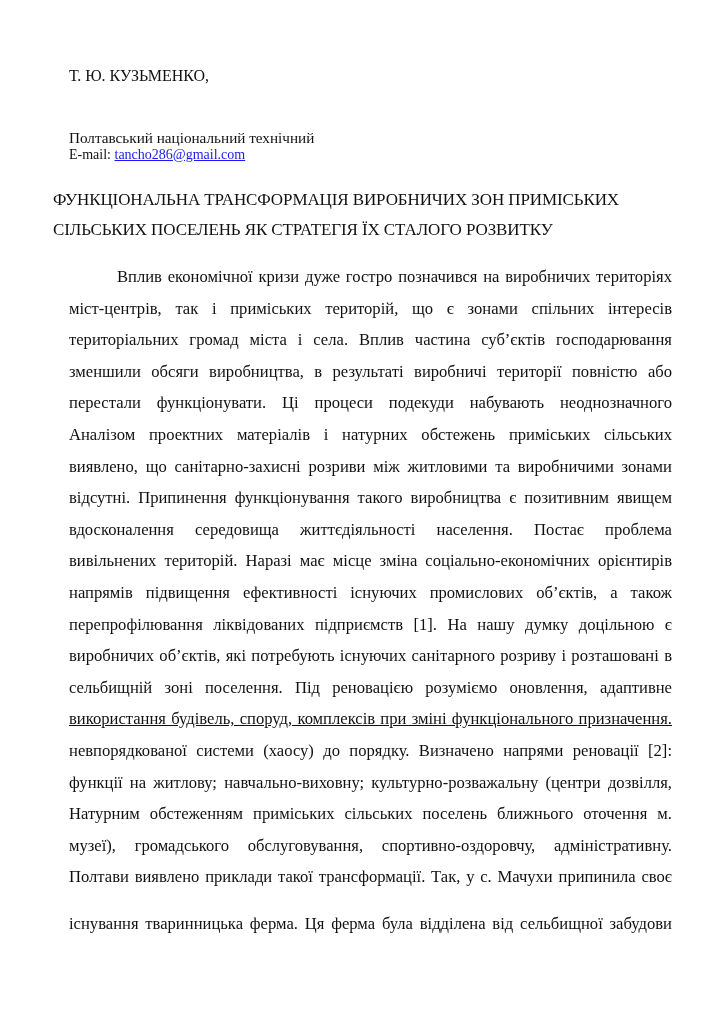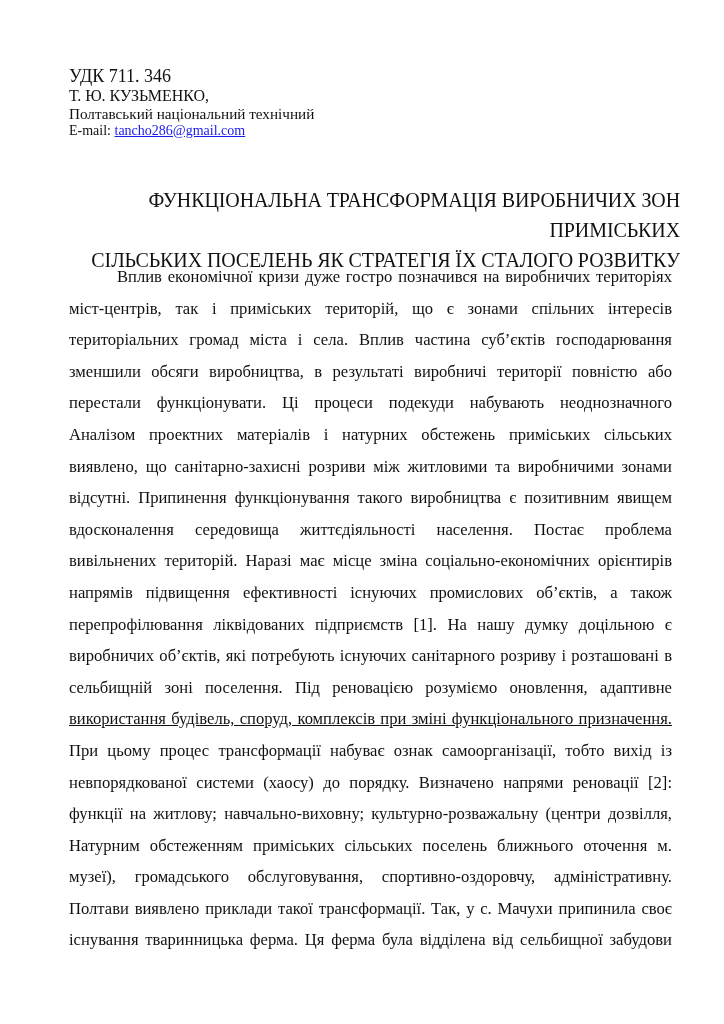--- a/index.html
+++ b/index.html
@@ -2,38 +2,37 @@
 <html><head>
   <meta charset="utf-8">
   <style>
     html, body { margin: 0; padding: 0; background: #ffffff; }
     body { width: 724px; height: 1024px; overflow: hidden; position: relative;
       font-family: "Liberation Serif", "DejaVu Serif", serif; color: #111; }
     .page { position: absolute; left: 0; top: 0; width: 724px; height: 1024px; background: #fff; }
     .header { position: absolute; left: 69px; top: 66px; width: 400px; }
     .udk { font-size: 18px; line-height: 20px; }
     .author { font-size: 16px; line-height: 20px; }
-    .affil { font-size: 15.2px; line-height: 16.5px; }
+    .affil { font-size: 15.2px; line-height: 16.5px; margin-top: 44px; }
     .email-line { font-size: 14px; line-height: 16.5px; }
     .email-link { color: #1a1aee; text-decoration: underline; }
-    .title { position: absolute; left: 60px; top: 185px; width: 620px; text-align: right;
-      font-size: 20px; line-height: 30px; letter-spacing: -0.1px; }
+    .title { position: absolute; left: 53px; top: 185px; width: 620px; text-align: left;
+      font-size: 17px; line-height: 30px; letter-spacing: -0.1px; }
     .body-text { position: absolute; left: 69px; top: 261px; width: 603px;
       font-size: 16.6px; line-height: 31.6px; text-align: justify; }
     .line { display: block; text-align: justify; text-align-last: justify; white-space: nowrap; height: 31.6px; }
     .line.first { text-indent: 48px; }
     .line.last { text-align-last: justify; }
   </style>
 </head>
 <body>
 
 <div class="page">
 
   <div class="header">
-    <div class="udk">УДК 711. 346</div>
     <div class="author">Т. Ю. КУЗЬМЕНКО,</div>
     <div class="affil">Полтавський національний технічний</div>
     <div class="email-line">
       <span>E-mail: </span><a class="email-link">tancho286@gmail.com</a>
     </div>
   </div>
 
   <div class="title">
     <div>ФУНКЦІОНАЛЬНА ТРАНСФОРМАЦІЯ ВИРОБНИЧИХ ЗОН ПРИМІСЬКИХ</div>
     <div>СІЛЬСЬКИХ ПОСЕЛЕНЬ ЯК СТРАТЕГІЯ ЇХ СТАЛОГО РОЗВИТКУ</div>
@@ -48,22 +47,21 @@
     <span class="line" style="white-space: normal; width: 603px; overflow: hidden;">Аналізом проектних матеріалів і натурних обстежень приміських сільських поселень</span>
     <span class="line" style="white-space: normal; width: 603px; overflow: hidden;">виявлено, що санітарно-захисні розриви між житловими та виробничими зонами часто</span>
     <span class="line" style="white-space: normal; width: 603px; overflow: hidden;">відсутні. Припинення функціонування такого виробництва є позитивним явищем для</span>
     <span class="line" style="white-space: normal; width: 603px; overflow: hidden;">вдосконалення середовища життєдіяльності населення. Постає проблема використання</span>
     <span class="line" style="white-space: normal; width: 603px; overflow: hidden;">вивільнених територій. Наразі має місце зміна соціально-економічних орієнтирів</span>
     <span class="line" style="white-space: normal; width: 603px; overflow: hidden;">напрямів підвищення ефективності існуючих промислових об’єктів, а також</span>
     <span class="line" style="white-space: normal; width: 603px; overflow: hidden;">перепрофілювання ліквідованих підприємств [1]. На нашу думку доцільною є реновація</span>
     <span class="line" style="white-space: normal; width: 603px; overflow: hidden;">виробничих об’єктів, які потребують існуючих санітарного розриву і розташовані в</span>
     <span class="line" style="white-space: normal; width: 603px; overflow: hidden;">сельбищній зоні поселення. Під реновацією розуміємо оновлення, адаптивне</span>
     <span class="line" style="white-space: normal; width: 603px; overflow: hidden; text-decoration: underline;">використання будівель, споруд, комплексів при зміні функціонального призначення.</span>
-    <span class="line" style="white-space: normal; width: 603px; overflow: hidden;">При цьому процес трансформації набуває ознак самоорганізації, тобто вихід із</span>
     <span class="line" style="white-space: normal; width: 603px; overflow: hidden;">невпорядкованої системи (хаосу) до порядку.  Визначено напрями реновації [2]: зміна</span>
     <span class="line" style="white-space: normal; width: 603px; overflow: hidden;">функції на житлову; навчально-виховну; культурно-розважальну (центри дозвілля,</span>
     <span class="line" style="white-space: normal; width: 603px; overflow: hidden;">Натурним обстеженням приміських сільських поселень ближнього оточення м.</span>
     <span class="line" style="white-space: normal; width: 603px; overflow: hidden;">музеї), громадського обслуговування, спортивно-оздоровчу, адміністративну.</span>
     <span class="line" style="white-space: normal; width: 603px; overflow: hidden;">Полтави виявлено приклади такої трансформації. Так, у с. Мачухи припинила своє</span>
-    <span class="line last" style="white-space: normal; width: 603px; overflow: hidden;">існування  тваринницька ферма. Ця ферма була відділена від сельбищної забудови</span>
+    <span class="line last" style="white-space: normal; width: 603px; overflow: hidden; margin-top: 15px;">існування  тваринницька ферма. Ця ферма була відділена від сельбищної забудови</span>
   </div>
 
 </div>
 
 </body></html>

